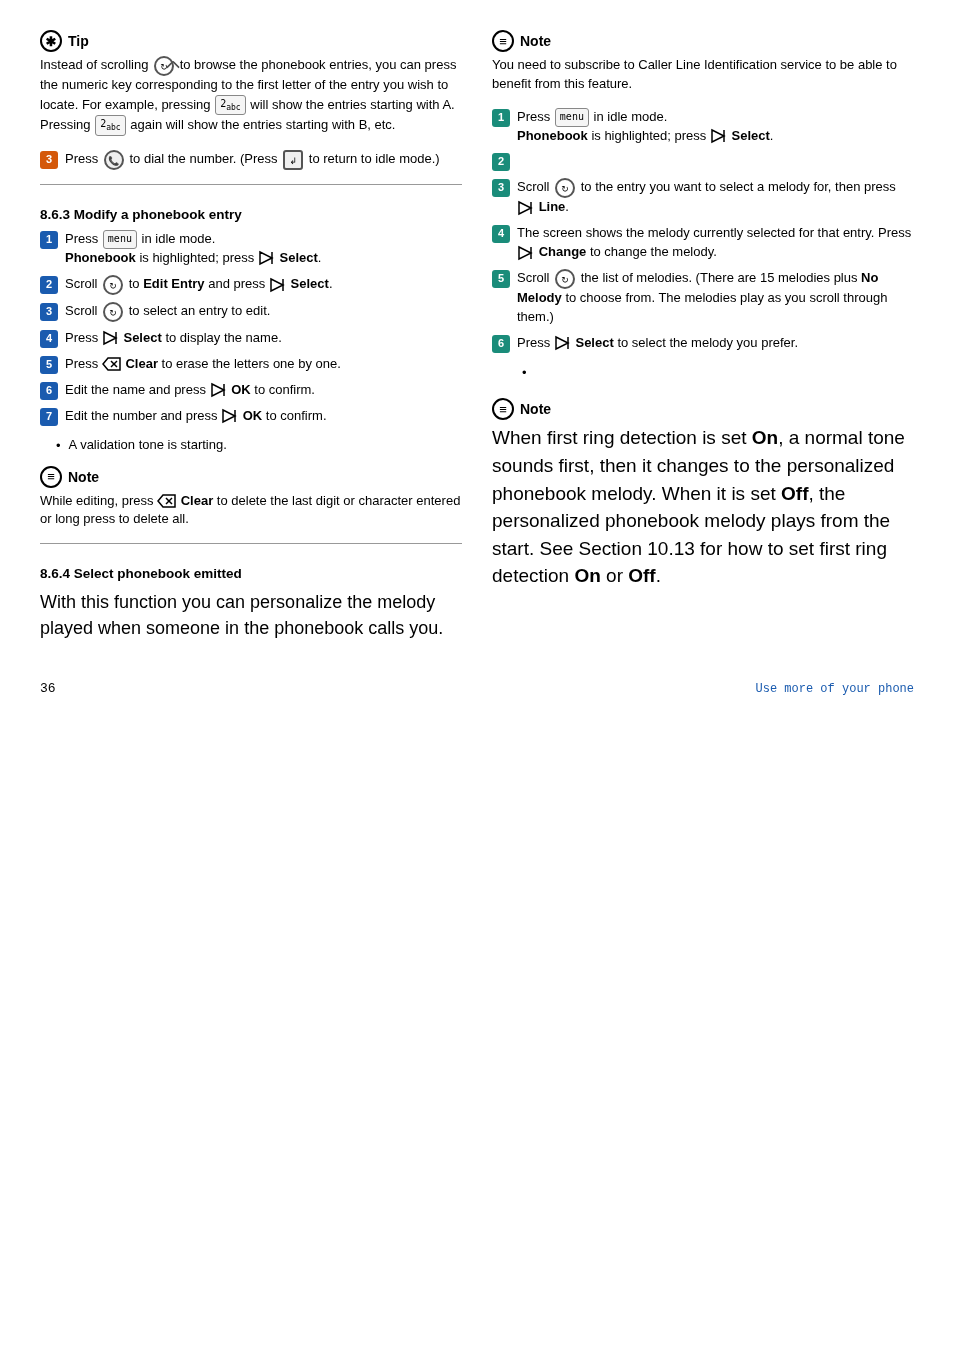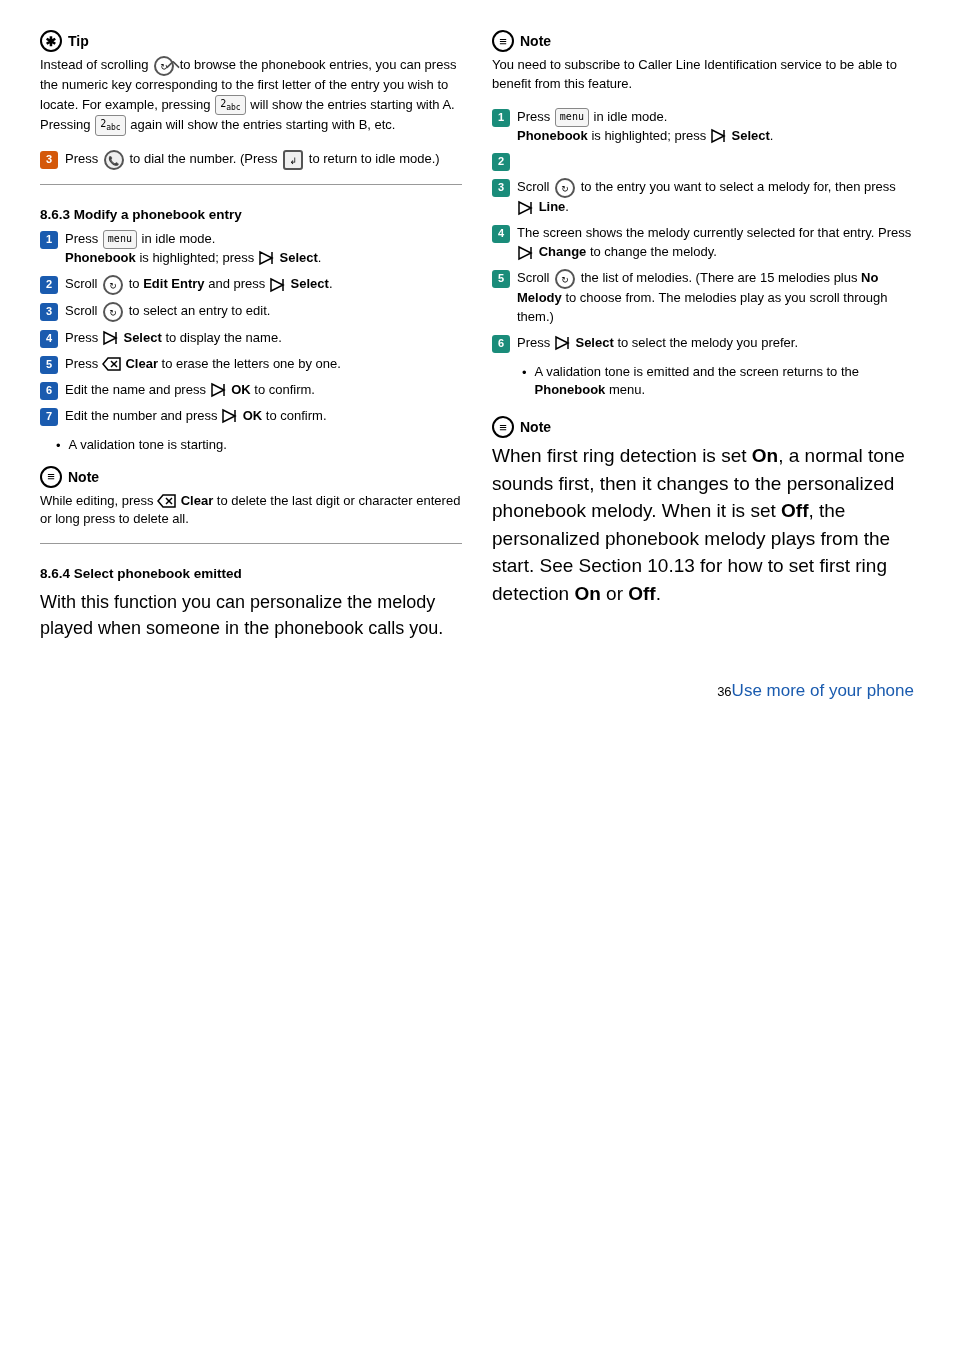--- a/index.html
+++ b/index.html
@@ -409,34 +409,31 @@
                 <line x1="14" y1="2" x2="14" y2="14" stroke="#000" stroke-width="1.5"></line>
               </svg>
           </span>
           <span class="bold">Select</span> to select the melody you prefer.
         </span>
       </li>
     </ul>
 
     <div class="bullet-item" style="padding-left:30px;">
       <span class="bullet-dot">•</span>
-      <span>
-        A validation tone is emitted and the screen returns to the <span class="bold">Phonebook</span> menu.
-      </span>
     </div>
 
     <div class="note-box" style="margin-top:16px;">
       <div class="note-header">
         <span class="note-icon" style="font-size:13px;">≡</span>
         <span>Note</span>
       </div>
       <p style="font-size:19px;line-height:1.45;">
         When first ring detection is set <span class="bold">On</span>, a normal tone sounds first, then it changes to the personalized phonebook melody. When it is set <span class="bold">Off</span>, the personalized phonebook melody plays from the start. See Section 10.13 for how to set first ring detection <span class="bold">On</span> or <span class="bold">Off</span>.
       </p>
     </div>
 
   </div>
 </div>
 
-<div style="margin-top:40px;display:flex;justify-content:flex-end;align-items:center;">
+<div style="margin-top:40px;display:flex;justify-content:space-between;align-items:center;font-family:Liberation Mono, monospace;">
   <span style="font-size:13px;">36</span>
-  <span style="font-size:17px;color:#1a5baf;">Use more of your phone</span>
+  <span style="font-size:12px;color:#1a5baf;">Use more of your phone</span>
 </div>
 
 </body></html>

